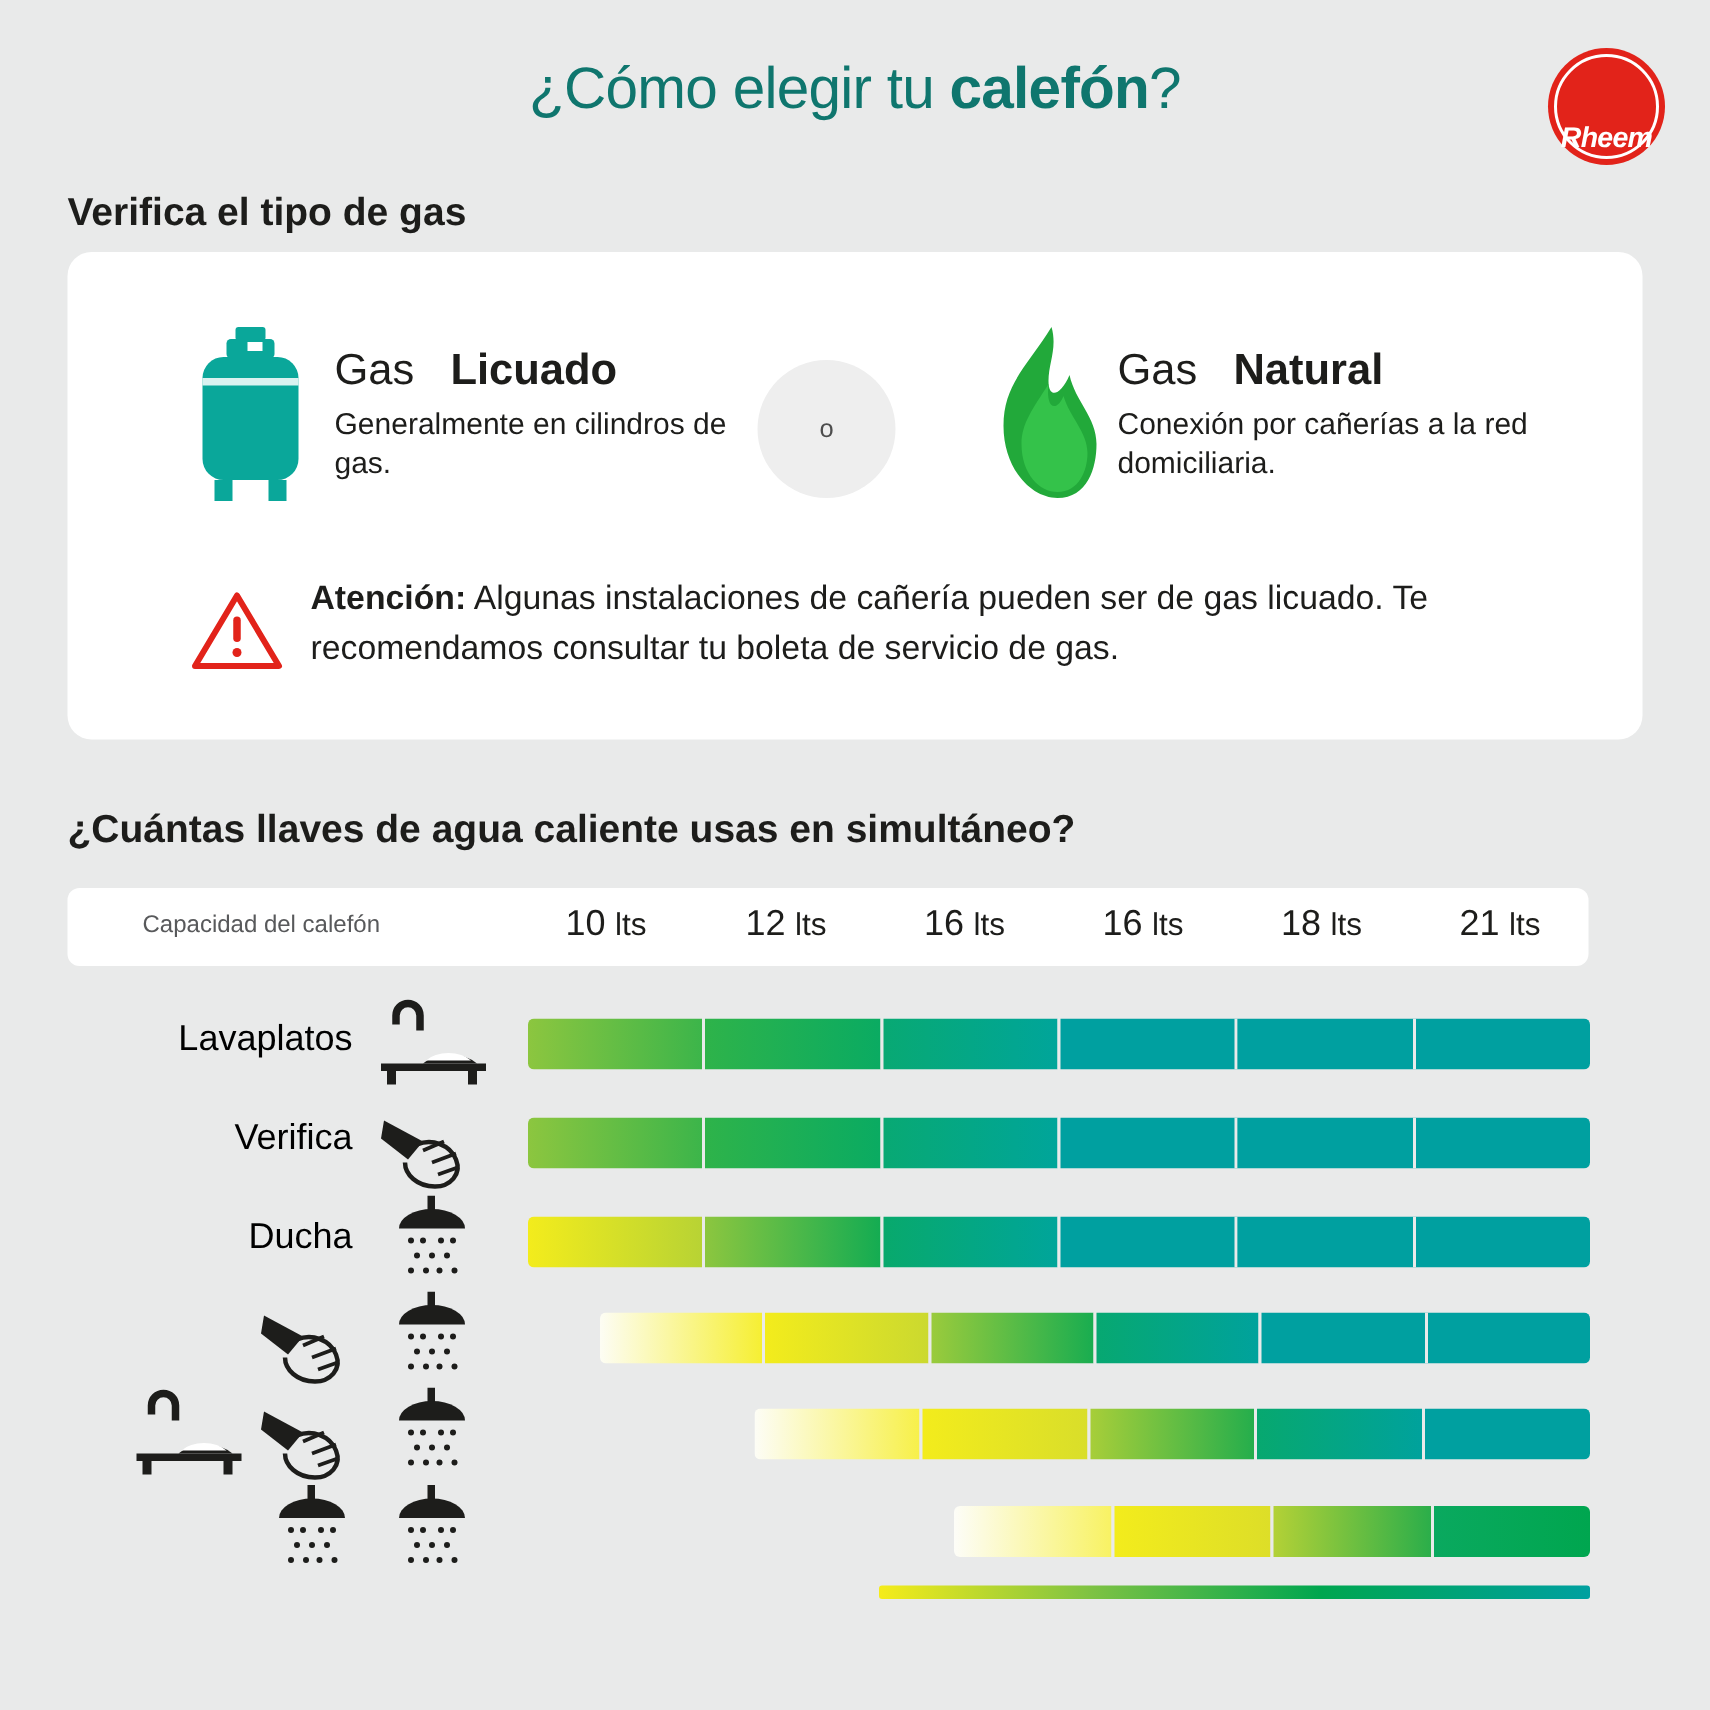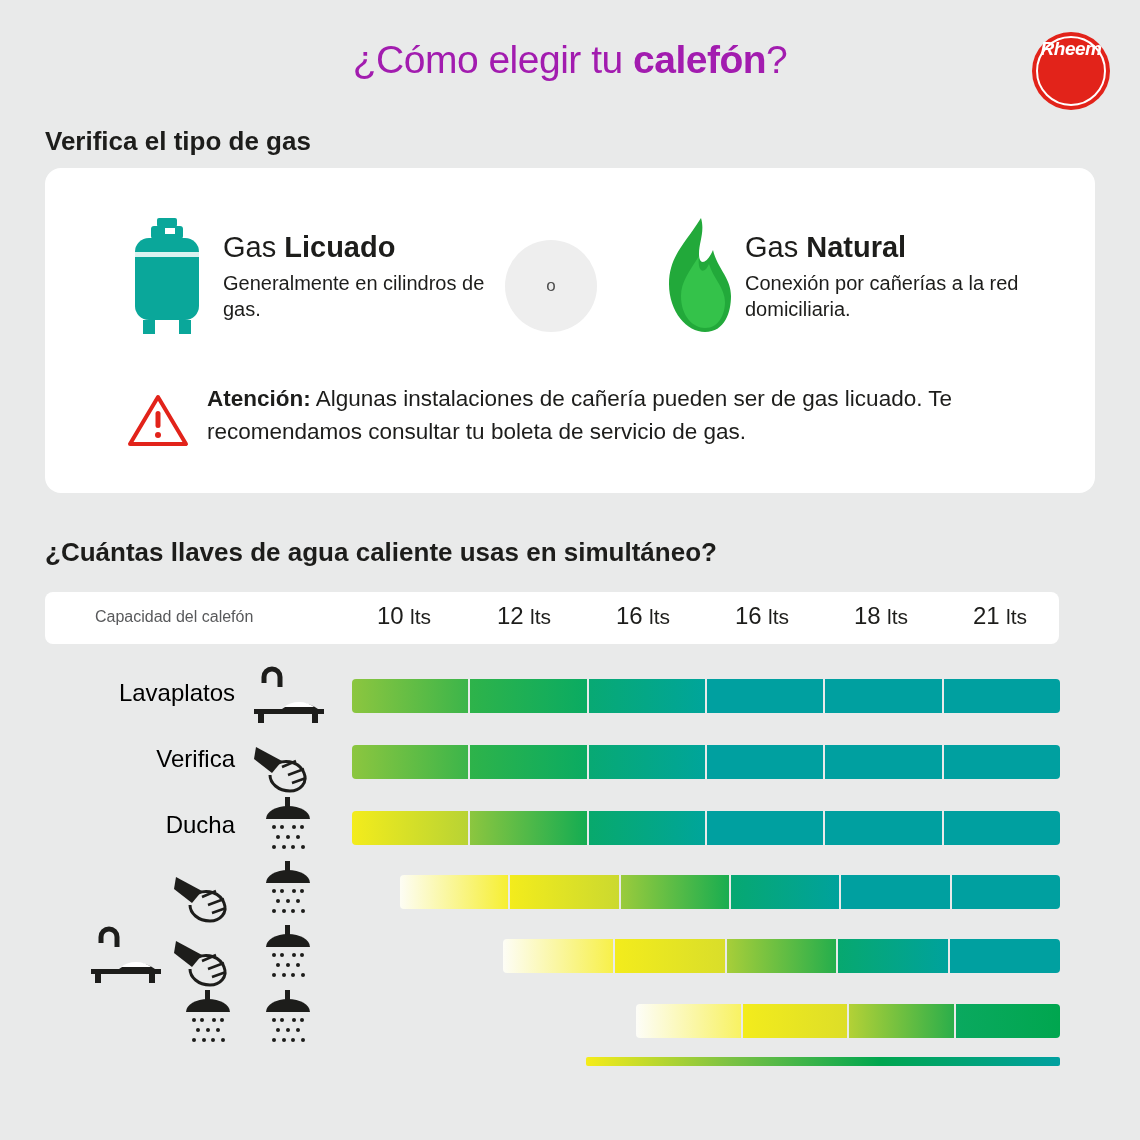--- a/index.html
+++ b/index.html
@@ -14,33 +14,33 @@
   }
 
   
   .header {
     position:absolute; left:0; top:0; width:1140px; height:120px;
   }
   .title {
     position:absolute; left:0; top:38px; width:1140px;
     text-align:center;
     font-size:39px; font-weight:400; letter-spacing:-0.5px;
-    color:#a21caf;
+    color:#0f766e;
   }
   .title b { font-weight:700; }
   .logo {
     position:absolute; right:30px; top:32px;
     width:78px; height:78px; border-radius:50%;
     background:#e2231a;
     display:flex; align-items:center; justify-content:center;
   }
   .logo-inner {
     width:70px; height:70px; border-radius:50%;
     border:2px solid #ffffff;
-    display:flex; align-items:flex-start; justify-content:center;
+    display:flex; align-items:flex-end; justify-content:center;
   }
   .logo-text {
     color:#ffffff; font-size:19px; font-weight:700; font-style:italic;
     letter-spacing:-0.5px;
   }
 
   
   .sec1-title {
     position:absolute; left:45px; top:126px;
     font-size:26px; font-weight:700;
@@ -51,21 +51,21 @@
     background:#ffffff; border-radius:16px;
   }
   .gas-row { position:absolute; left:0; top:0; width:1050px; height:190px; }
 
   .gas-lic-icon { position:absolute; left:82px; top:50px; width:80px; height:118px; }
   .gas-nat-icon { position:absolute; left:610px; top:48px; width:90px; height:118px; }
 
   .gas-lic-text { position:absolute; left:178px; top:62px; width:300px; }
   .gas-nat-text { position:absolute; left:700px; top:62px; width:330px; }
   .gas-head { font-size:29px; font-weight:400; line-height:1.18; }
-  .gas-head b { font-weight:700; }
+  .gas-head b { font-weight:700;margin-left:16px; }
   .gas-sub { font-size:20px; font-weight:400; line-height:1.3; margin-top:6px; }
 
   .or-circle {
     position:absolute; left:460px; top:72px;
     width:92px; height:92px; border-radius:50%;
     background:#eeeeee;
     display:flex; align-items:center; justify-content:center;
   }
   .or-circle span { font-size:17px; color:#4d4d4d; }
 

